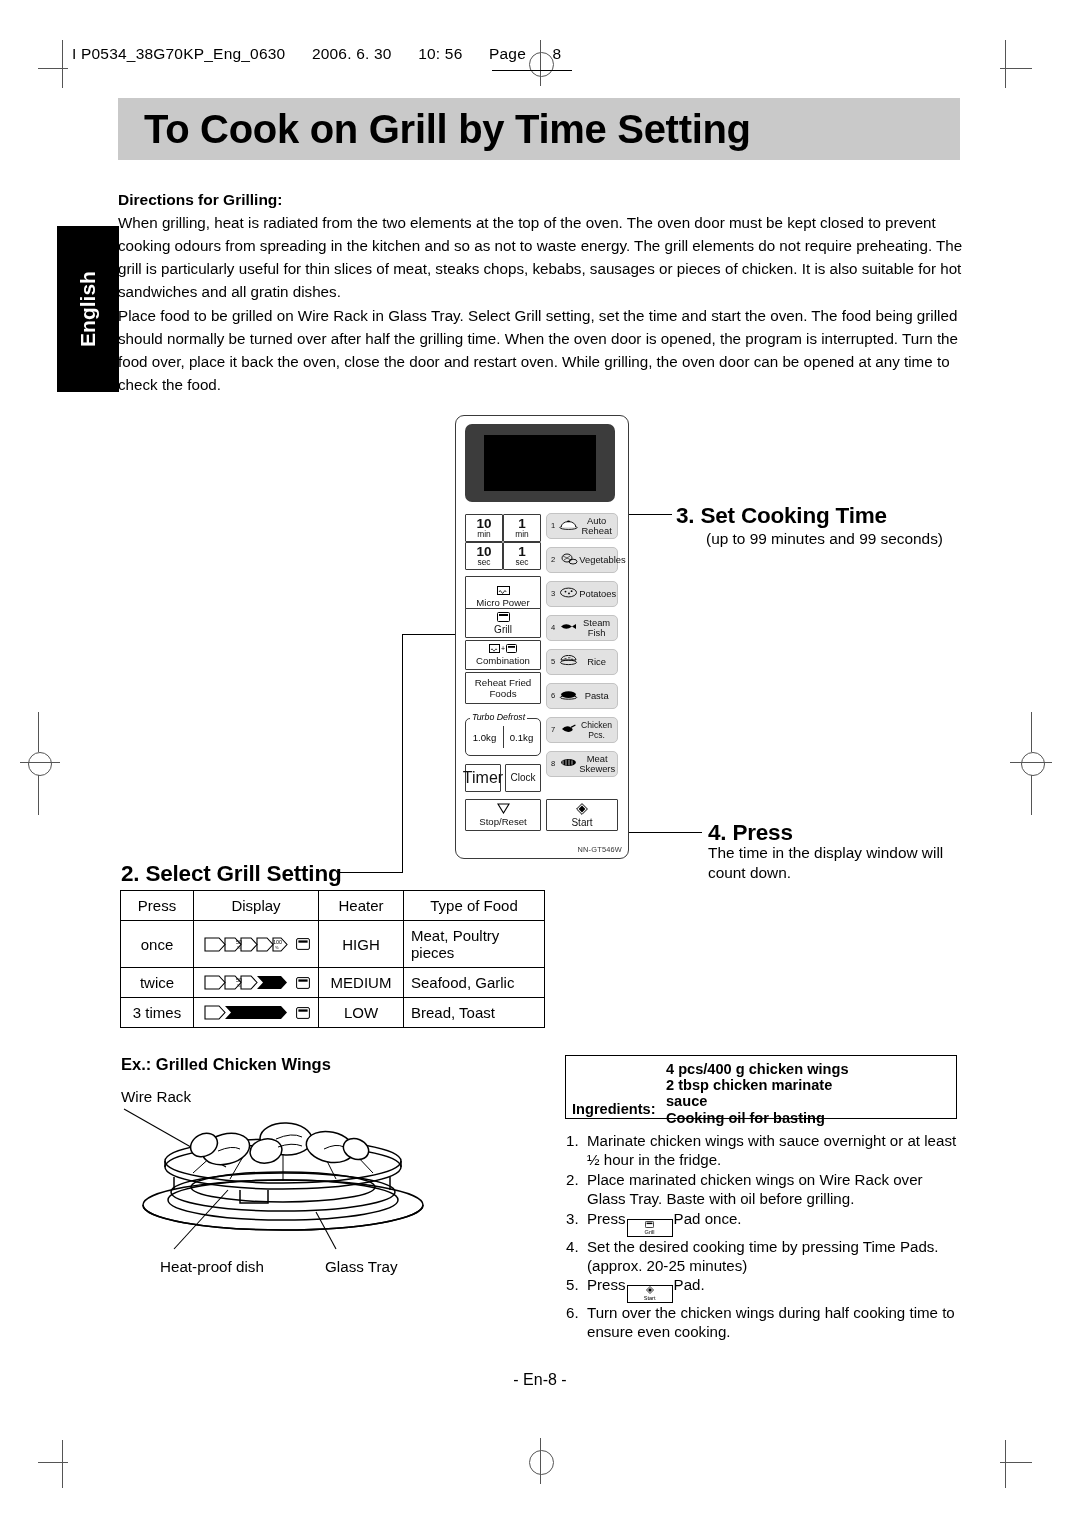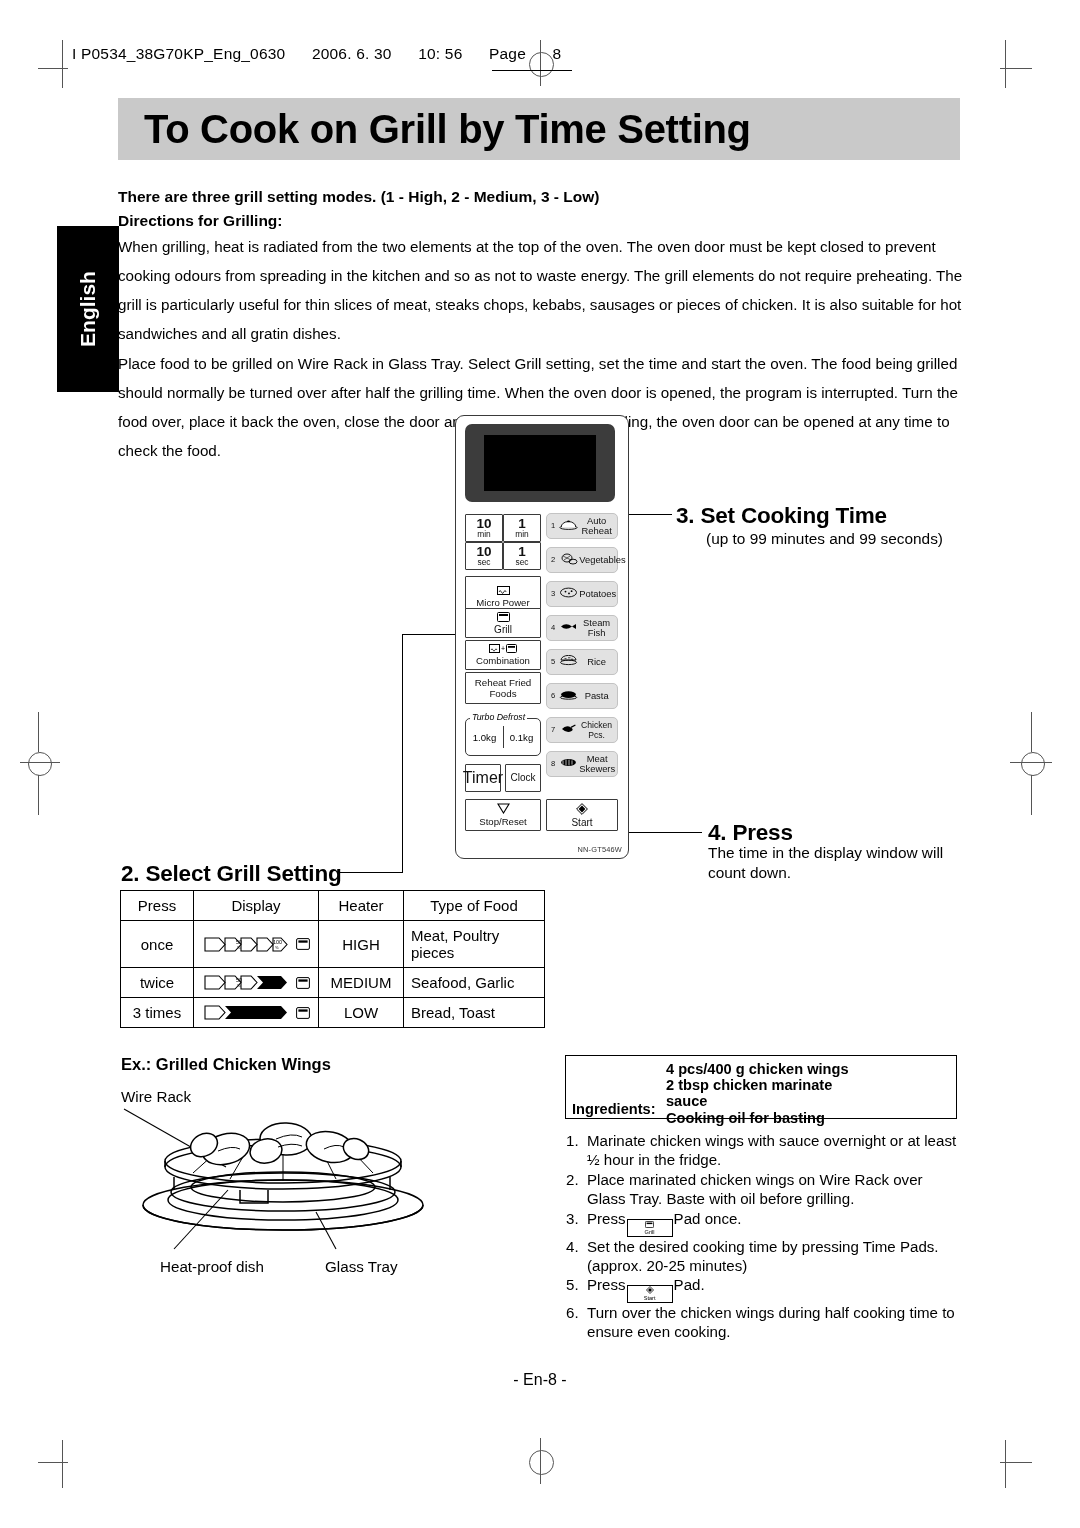--- a/index.html
+++ b/index.html
@@ -37,21 +37,21 @@
   }
   .lang-tab span{
     position:absolute;left:50%;top:50%;
     transform:translate(-50%,-50%) rotate(-90deg);
     color:#fff;font-size:21px;font-weight:bold;white-space:nowrap;
   }
 
   
   .intro{position:absolute;left:118px;top:186px;width:845px;}
   .intro .b{font-weight:bold;font-size:15.5px;line-height:21px;}
-  .intro p{margin:0;font-size:15.2px;line-height:29px;text-align:left;}
+  .intro p{margin:0;font-size:15.2px;line-height:23px;text-align:left;}
   .intro .para{margin-top:1px;}
 
   
   .step-h{font-size:22.5px;font-weight:bold;letter-spacing:-.2px;}
   .step-sub{font-size:15.4px;line-height:20px;}
 
   #step1{position:absolute;left:121px;top:408px;}
   #step3{position:absolute;left:676px;top:503px;}
   #step3sub{position:absolute;left:706px;top:529px;width:300px;}
   #step4{position:absolute;left:708px;top:820px;}
@@ -205,21 +205,20 @@
 
   <div class="title-band">
     <h1>To Cook on Grill by Time Setting</h1>
   </div>
 
   <div class="lang-tab">
     <span>English</span>
   </div>
 
   <div class="intro">
-    <div class="b">There are three grill setting modes. (1 - High, 2 - Medium, 3 - Low)</div>
     <div class="b" style="margin-top:3px;">Directions for Grilling:</div>
     <p class="para">When grilling, heat is radiated from the two elements at the top of the oven. The oven door must be kept closed to prevent cooking odours from spreading in the kitchen and so as not to waste energy. The grill elements do not require preheating. The grill is particularly useful for thin slices of meat, steaks chops, kebabs, sausages or pieces of chicken. It is also suitable for hot sandwiches and all gratin dishes.</p>
     <p class="para">Place food to be grilled on Wire Rack in Glass Tray. Select Grill setting, set the time and start the oven. The food being grilled should normally be turned over after half the grilling time. When the oven door is opened, the program is interrupted. Turn the food over, place it back the oven, close the door and restart oven. While grilling, the oven door can be opened at any time to check the food.</p>
   </div>
 
   <div class="step-h" id="step3">3. Set Cooking Time</div>
   <div class="step-sub" id="step3sub">(up to 99 minutes and 99 seconds)</div>
   <div class="step-h" id="step4">4. Press</div>
   <div class="step-sub" id="step4sub">The time in the display window will count down.</div>
   <div class="step-h" id="step2">2. Select Grill Setting</div>

